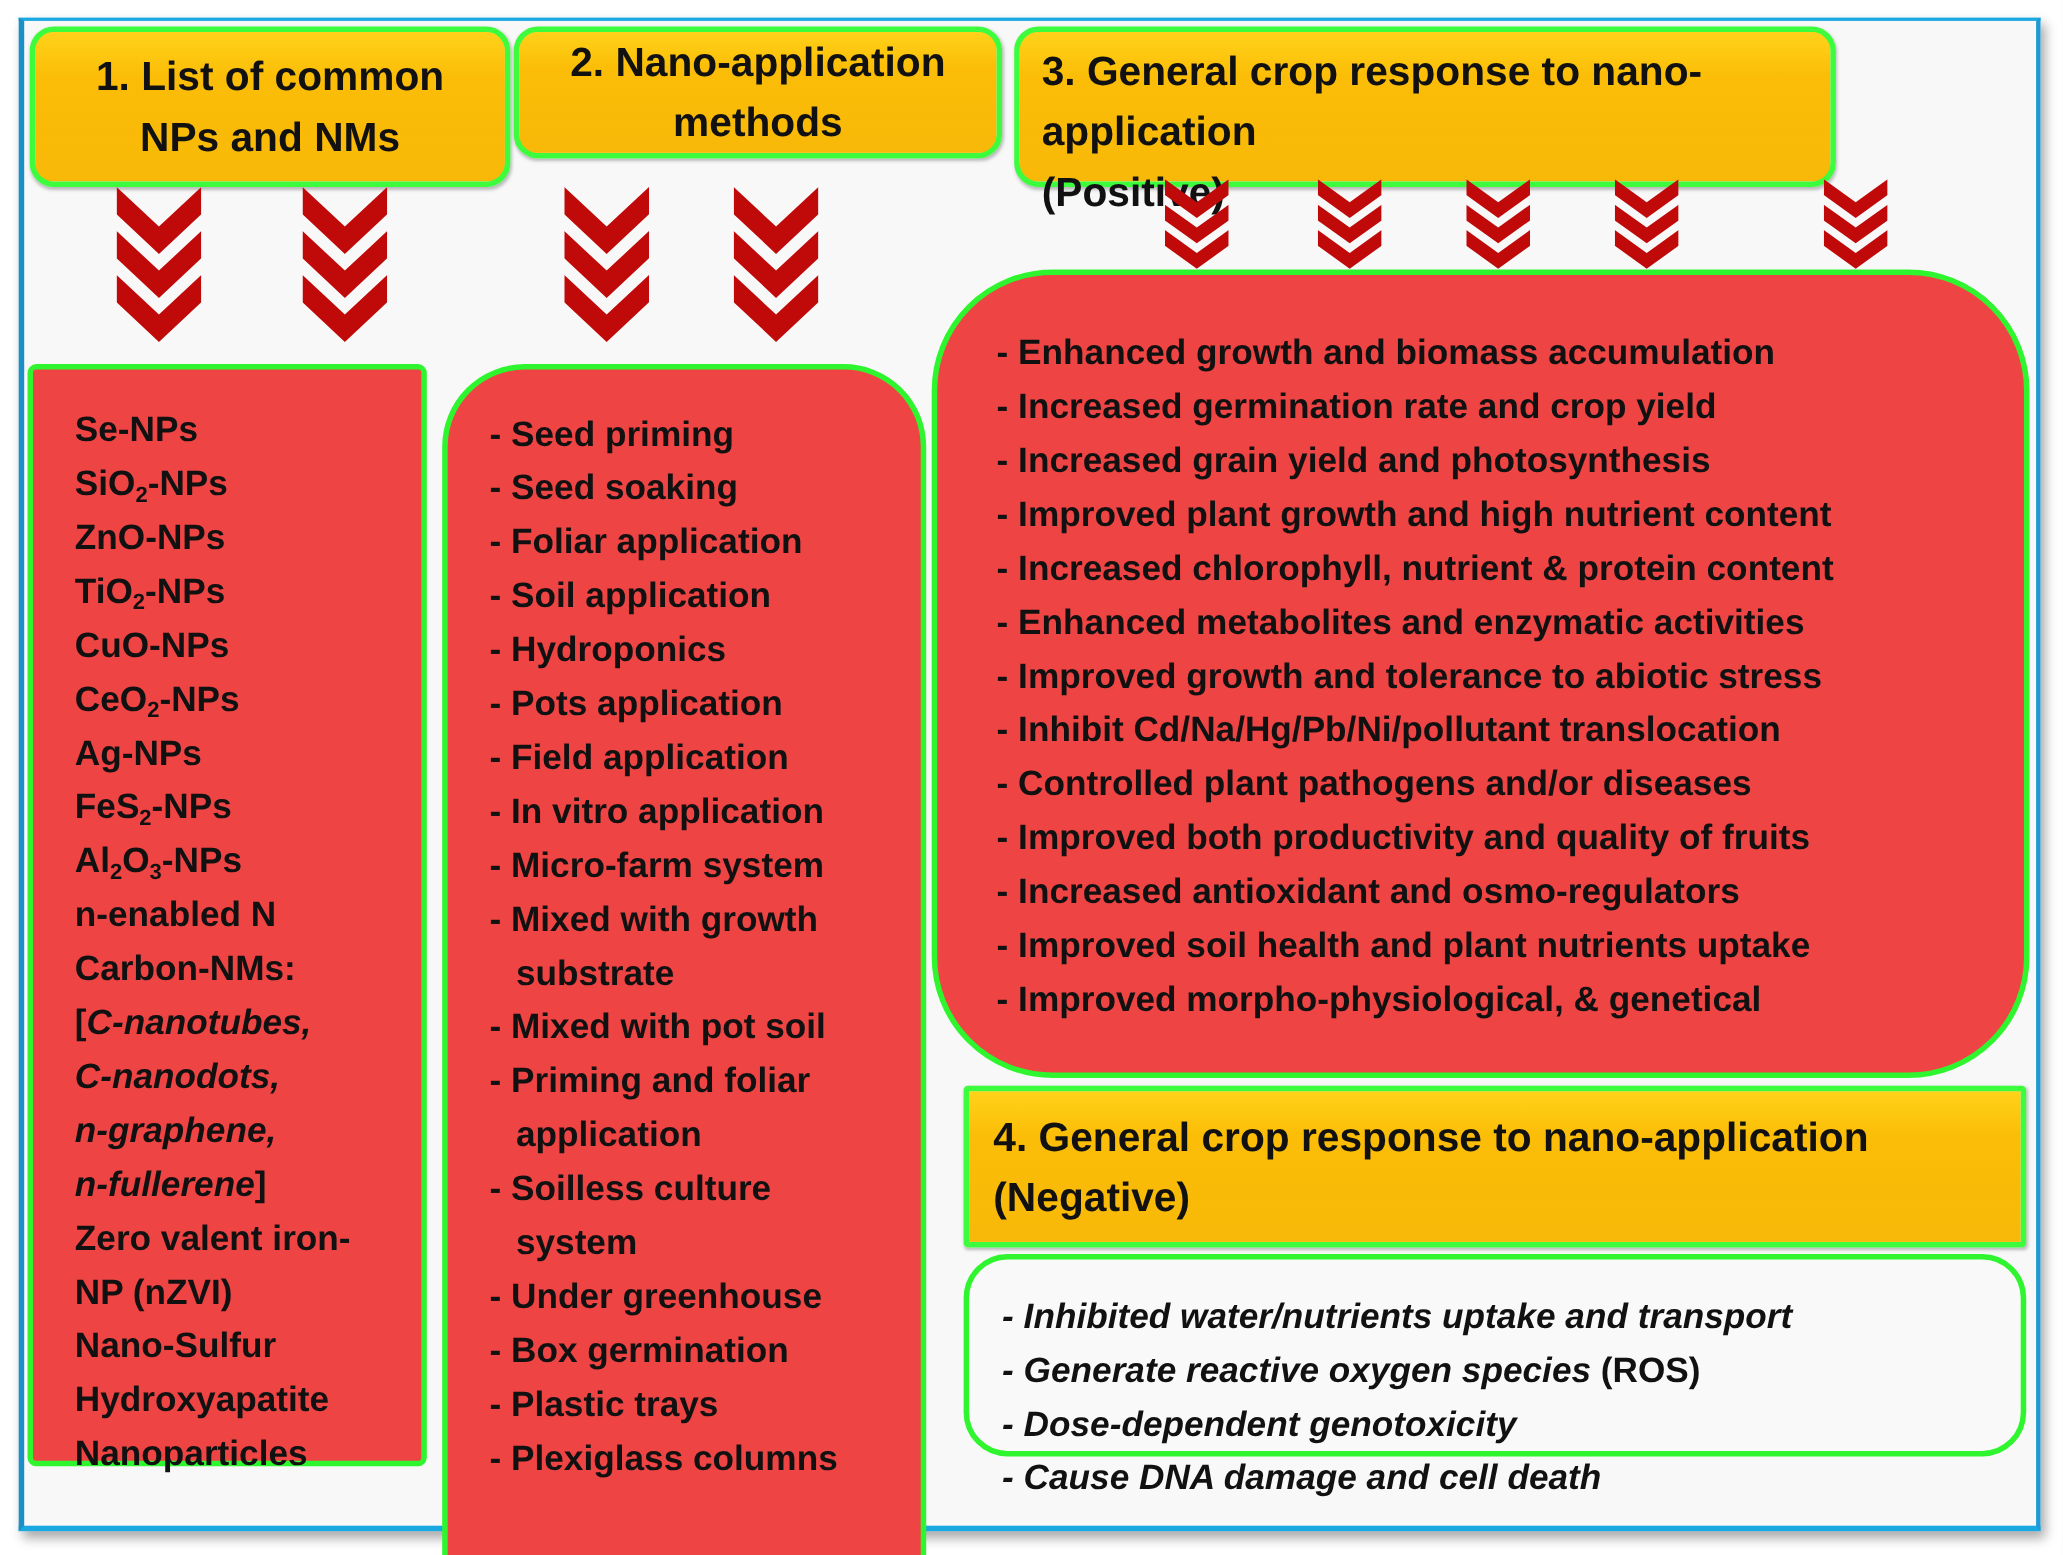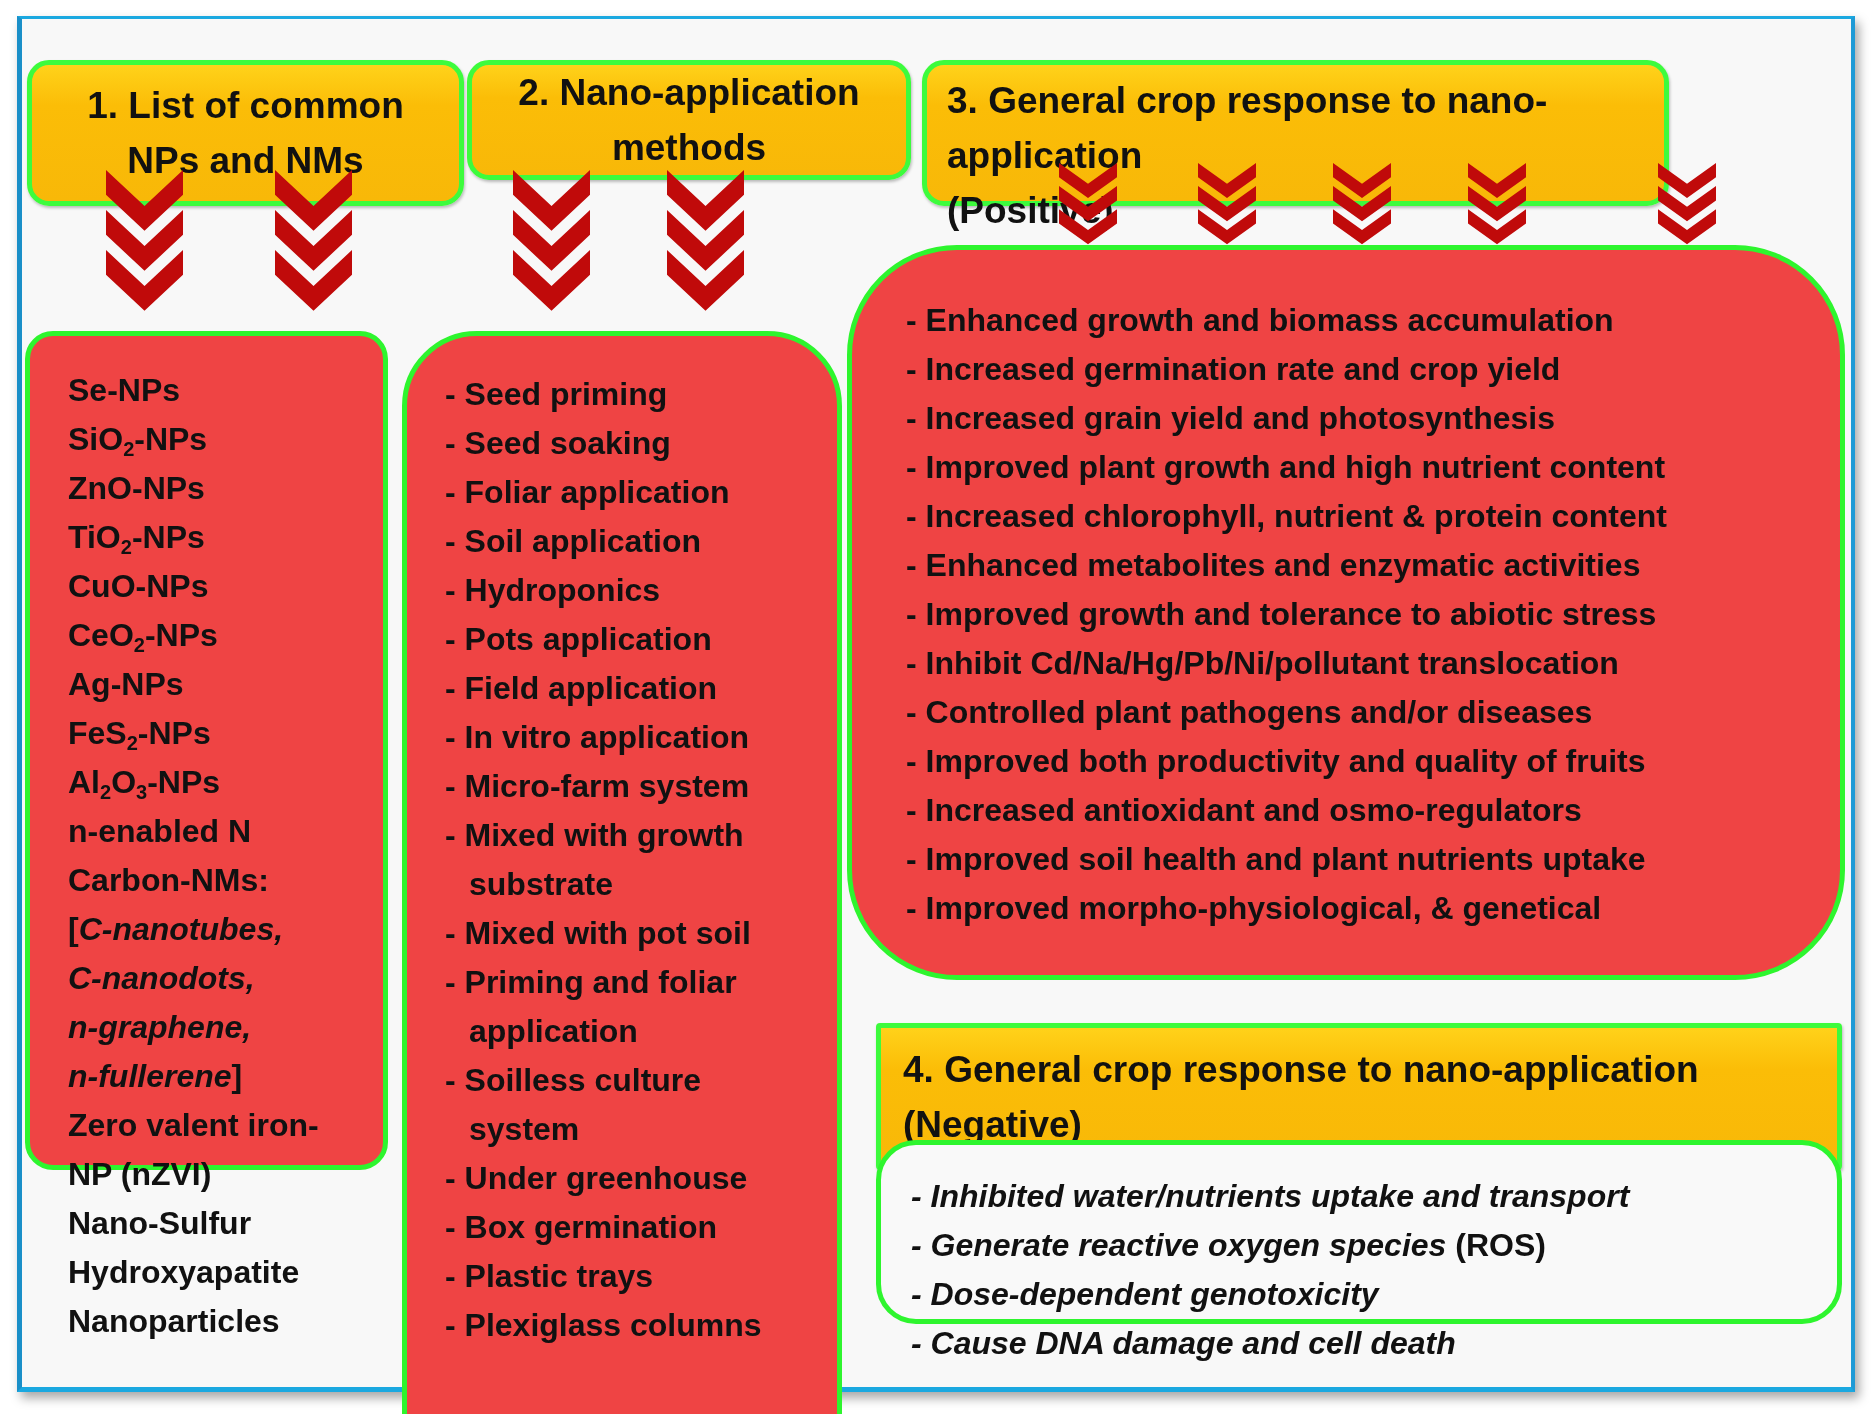--- a/index.html
+++ b/index.html
@@ -14,21 +14,20 @@
     border-bottom:5px solid #1aa8e0; border-left:5px solid #1a8fc8;
     box-shadow: 4px 6px 10px rgba(0,0,0,0.35);
     box-sizing:border-box;
   }
   .hdr {
     position:absolute; box-sizing:border-box;
     border:5px solid #3dfb3d; border-radius:22px;
     background:linear-gradient(180deg,#ffd21a 0%,#fbbd07 30%,#f8b808 100%);
     color:#111; font-weight:bold; font-size:37px; line-height:55px;
     box-shadow: 1px 2px 3px rgba(0,0,0,0.25);
-    margin-top: 36px;
   }
   .hdr.center { text-align:center; display:flex; align-items:center; justify-content:center; }
   .hdr.left { padding-left:20px; padding-top:8px; }
   .box {
     position:absolute; box-sizing:border-box;
     border:5px solid #2ef52e; background:#ef4444;
     color:#111; font-weight:bold;
   }
   .box.white { background:#f9f9f9; }
   ul { list-style:none; margin:0; padding:0; }
@@ -123,21 +122,21 @@
     </div>
     <div class="chev" style="left: 1658px; top: 163px;">
       <svg width="58" height="90" viewBox="0 0 58 90">
         <path d="M0 0 L29 20.76923076923077 L58 0 L58 14.307692307692307 L29 35.07692307692308 L0 14.307692307692307 Z" fill="#c00a0a"></path>
         <path d="M0 23.076923076923077 L29 43.84615384615385 L58 23.076923076923077 L58 37.38461538461539 L29 58.15384615384615 L0 37.38461538461539 Z" fill="#c00a0a"></path>
         <path d="M0 46.15384615384615 L29 66.92307692307692 L58 46.15384615384615 L58 60.46153846153846 L29 81.23076923076923 L0 60.46153846153846 Z" fill="#c00a0a"></path>
       </svg>
     </div>
   </div>
 
-<div class="box" style="left:25px; top:331px; width:363px; height:839px; border-radius:28px; padding:30px 0 0 38px;">
+<div class="box" style="left:25px; top:331px; width:363px; height:1002px; border-radius:8px; padding:30px 0 0 38px;">
   <ul class="list1" id="list1">
       <li><span>Se-NPs</span></li>
       <li><span>SiO</span><sub>2</sub><span>-NPs</span></li>
       <li><span>ZnO-NPs</span></li>
       <li><span>TiO</span><sub>2</sub><span>-NPs</span></li>
       <li><span>CuO-NPs</span></li>
       <li><span>CeO</span><sub>2</sub><span>-NPs</span></li>
       <li><span>Ag-NPs</span></li>
       <li><span>FeS</span><sub>2</sub><span>-NPs</span></li>
       <li><span>Al</span><sub>2</sub><span>O</span><sub>3</sub><span>-NPs</span></li>

